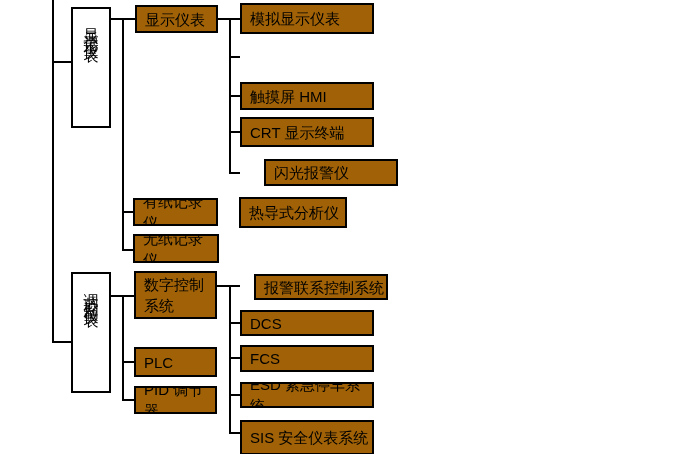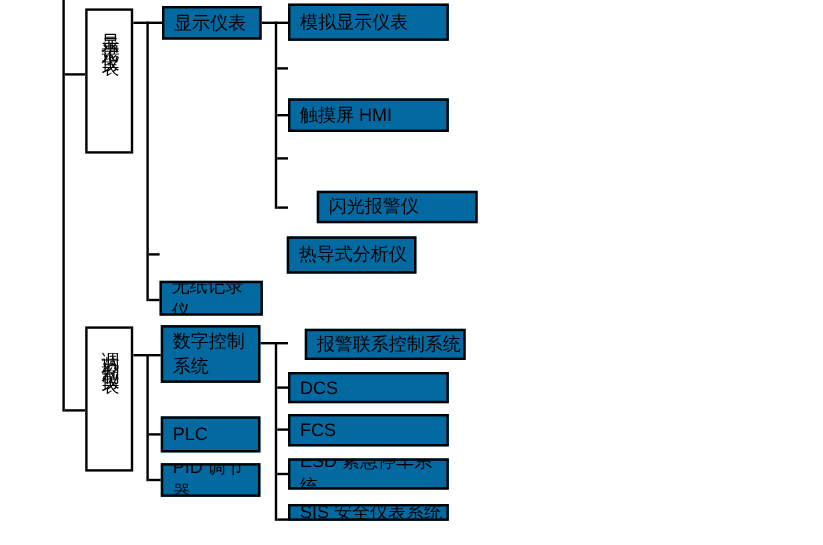--- a/index.html
+++ b/index.html
@@ -17,21 +17,21 @@
     color: #000000;
   }
   .ln {
     position: absolute;
     background: #000000;
   }
   .node {
     position: absolute;
     box-sizing: border-box;
     border: 2px solid #000000;
-    background: #0369a1;
+    background: #a16207;
     display: flex;
     align-items: center;
     padding-left: 8px;
     font-size: 15px;
     line-height: 21px;
     white-space: normal;
     overflow: hidden;
   }
   .vnode {
     position: absolute;
@@ -79,43 +79,45 @@
   <div class="ln" style="left:231px; top:357px; width:9px; height:2px;"></div>
   <div class="ln" style="left:231px; top:394px; width:9px; height:2px;"></div>
   <div class="ln" style="left:231px; top:432px; width:9px; height:2px;"></div>
 
   <div class="vnode" style="left:71px; top:7px; width:40px; height:121px;">显示记录仪表</div>
 
   <div class="vnode" style="left:71px; top:272px; width:40px; height:121px;">调节控制仪表</div>
 
   <div class="node" style="left:135px; top:5px; width:83px; height:28px;">显示仪表</div>
 
+  <div class="node" style="left:133px; top:198px; width:85px; height:28px;">有纸记录仪</div>
 
   <div class="node" style="left:133px; top:234px; width:86px; height:29px;">无纸记录仪</div>
 
   <div class="node" style="left:134px; top:271px; width:83px; height:48px;">数字控制系统</div>
 
   <div class="node" style="left:134px; top:347px; width:83px; height:30px;">PLC</div>
 
   <div class="node" style="left:134px; top:386px; width:83px; height:28px;">PID 调节器</div>
 
   <div class="node" style="left:240px; top:3px; width:134px; height:31px;">模拟显示仪表</div>
 
 
   <div class="node" style="left:240px; top:82px; width:134px; height:28px;">触摸屏 HMI</div>
 
+  <div class="node" style="left:240px; top:117px; width:134px; height:30px;">CRT 显示终端</div>
 
   <div class="node" style="left:240px; top:159px; width:134px; height:27px;margin-left:24px;">闪光报警仪</div>
 
   <div class="node" style="left:239px; top:197px; width:108px; height:31px;text-align:right;">热导式分析仪</div>
 
 
   <div class="node" style="left:240px; top:274px; width:134px; height:26px;margin-left:14px;">报警联系控制系统</div>
 
   <div class="node" style="left:240px; top:310px; width:134px; height:26px;">DCS</div>
 
   <div class="node" style="left:240px; top:345px; width:134px; height:27px;">FCS</div>
 
   <div class="node" style="left:240px; top:382px; width:134px; height:26px;">ESD 紧急停车系统</div>
 
-  <div class="node" style="left:240px; top:420px; width:134px; height:14px;">SIS 安全仪表系统</div>
+  <div class="node" style="left:240px; top:420px; width:134px; height:35px;">SIS 安全仪表系统</div>
 
 </div>
 
 </body></html>

